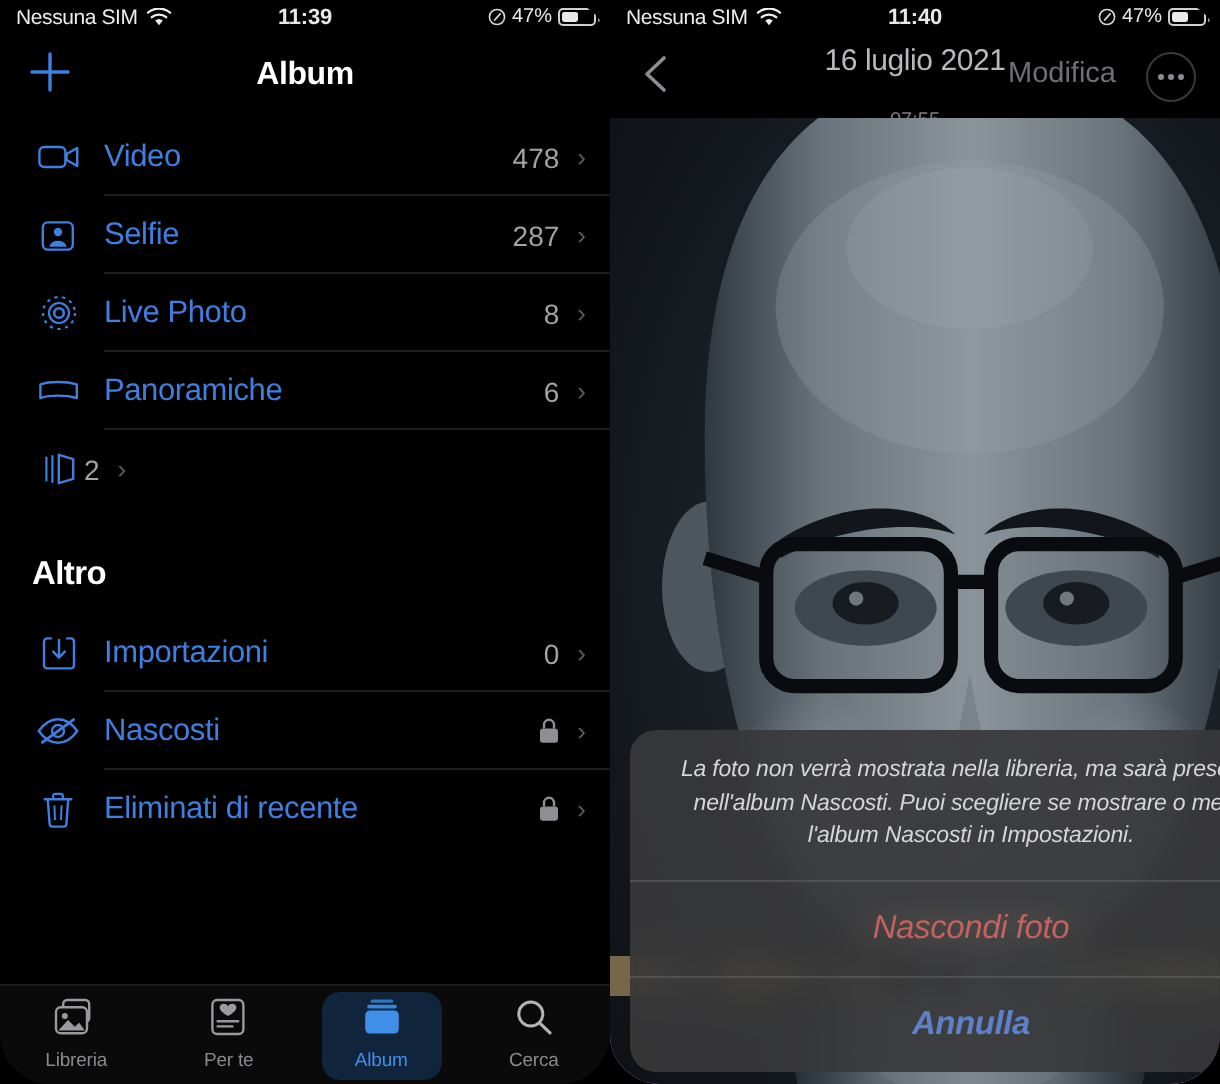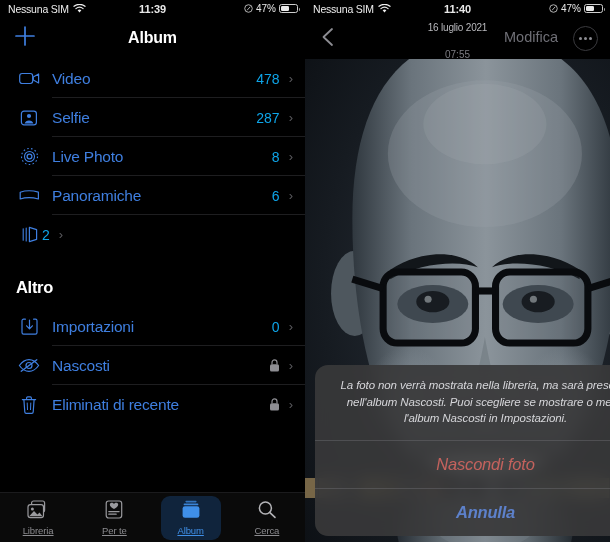--- a/index.html
+++ b/index.html
@@ -3,21 +3,21 @@
 <meta charset="utf-8">
 <style>
   * { box-sizing: border-box; margin: 0; padding: 0; }
   html, body {
     width: 610px; height: 542px;
     background: #000;
     font-family: "Liberation Sans", sans-serif;
     overflow: hidden;
   }
   .screen { position: relative; width: 610px; height: 542px; display: flex; }
-  .pane { position: relative; width: 305px; height: 542px; overflow: hidden; background: #000; }
+  .pane { position: relative; width: 305px; height: 542px; overflow: hidden; background: #000; border-radius: 25px; }
 
   
   .statusbar {
     position: relative; height: 17px; width: 100%;
     display: flex; align-items: center; color: #e8e8e8;
     font-size: 10.5px; z-index: 40;
   }
   .sb-left { position: absolute; left: 8px; display: flex; align-items: center; gap: 4px; }
   .sb-carrier { font-size: 10.5px; letter-spacing: -0.2px; color: #ededed; }
   .sb-center { position: absolute; left: 0; right: 0; text-align: center; font-weight: bold; font-size: 11px; letter-spacing: -0.1px; }
@@ -32,47 +32,47 @@
   .plus { position: absolute; left: 12px; top: 6px; width: 26px; height: 26px; }
 
   .section-head { color: #fff; font-size: 16.5px; font-weight: bold; padding: 14px 16px 10px 16px; letter-spacing: -0.3px; }
   .list { }
   .row {
     position: relative; display: flex; align-items: center;
     height: 39px; padding-left: 16px; padding-right: 12px;
   }
   .row .ico { width: 26px; height: 22px; flex: 0 0 26px; display: flex; align-items: center; justify-content: center; }
   .row .label { color: #3f7fe0; font-size: 15.5px; margin-left: 10px; letter-spacing: -0.2px; flex: 1; }
-  .row .count { color: #0ea5e9; font-size: 14px; margin-right: 9px; }
+  .row .count { color: #a3a3a3; font-size: 14px; margin-right: 9px; }
   .row .lock { margin-right: 9px; display: flex; align-items: center; }
   .row .chev { color: #5a5a5e; font-size: 13px; line-height: 1; }
   .row .sep { position: absolute; left: 52px; right: 0; bottom: 0; height: 1px; background: #1e1e20; }
   .divider-gap { height: 10px; }
 
   
   .tabbar {
     position: absolute; left: 0; bottom: 0; width: 305px; height: 50px;
     background: #0a0a0a; display: flex; align-items: stretch;
     border-top: 1px solid #1b1b1d;
   }
   .tab { flex: 1; display: flex; flex-direction: column; align-items: center; justify-content: center; gap: 2px; position: relative; }
-  .tab .tlabel { font-size: 9.5px; color: #8a8a8e; letter-spacing: -0.1px; text-decoration: underline; }
+  .tab .tlabel { font-size: 9.5px; color: #8a8a8e; letter-spacing: -0.1px; }
   .tab.active .tlabel { color: #3f8fe8; }
   .tab.active .tabbg {
     position: absolute; left: 50%; transform: translateX(-50%);
     top: 3px; width: 60px; height: 44px; border-radius: 9px;
     background: #10243c; z-index: 0;
   }
   .tab .ticon, .tab .tlabel { position: relative; z-index: 1; }
 
   
   .nav-right { position: relative; height: 42px; }
   .nav-right .back { position: absolute; left: 12px; top: 8px; width: 22px; height: 24px; }
   .nav-right .datewrap { position: absolute; left: 0; right: 0; top: 5px; text-align: center; }
-  .nav-right .dline1 { color: #b9b9bd; font-size: 10px; letter-spacing: -0.2px; }
+  .nav-right .dline1 { color: #b9b9bd; font-size: 15px; letter-spacing: -0.2px; }
   .nav-right .dline2 { color: #7c7c82; font-size: 10px; margin-top: 16px; }
   .nav-right .edit { position: absolute; right: 52px; top: 12px; color: #6f6f76; font-size: 14.5px; }
   .nav-right .more { position: absolute; right: 12px; top: 9px; width: 25px; height: 25px; border-radius: 50%; border: 1px solid #3a3a3e; display: flex; align-items: center; justify-content: center; }
   .nav-right .more span { width: 3px; height: 3px; background: #8c8c92; border-radius: 50%; margin: 0 1px; display: block; }
 
   .photo { position: absolute; left: 0; top: 59px; width: 361px; height: 483px; overflow: hidden; background: #f0abfc; font-style: italic; }
   .photo .face { position: absolute; inset: 0; }
 
   .filmstrip { position: absolute; left: 0; bottom: 44px; width: 305px; height: 20px; display: flex; z-index: 5; opacity: 0.95; }
   .filmstrip div { flex: 1; height: 100%; border-right: 1px solid rgba(0,0,0,0.55); }

